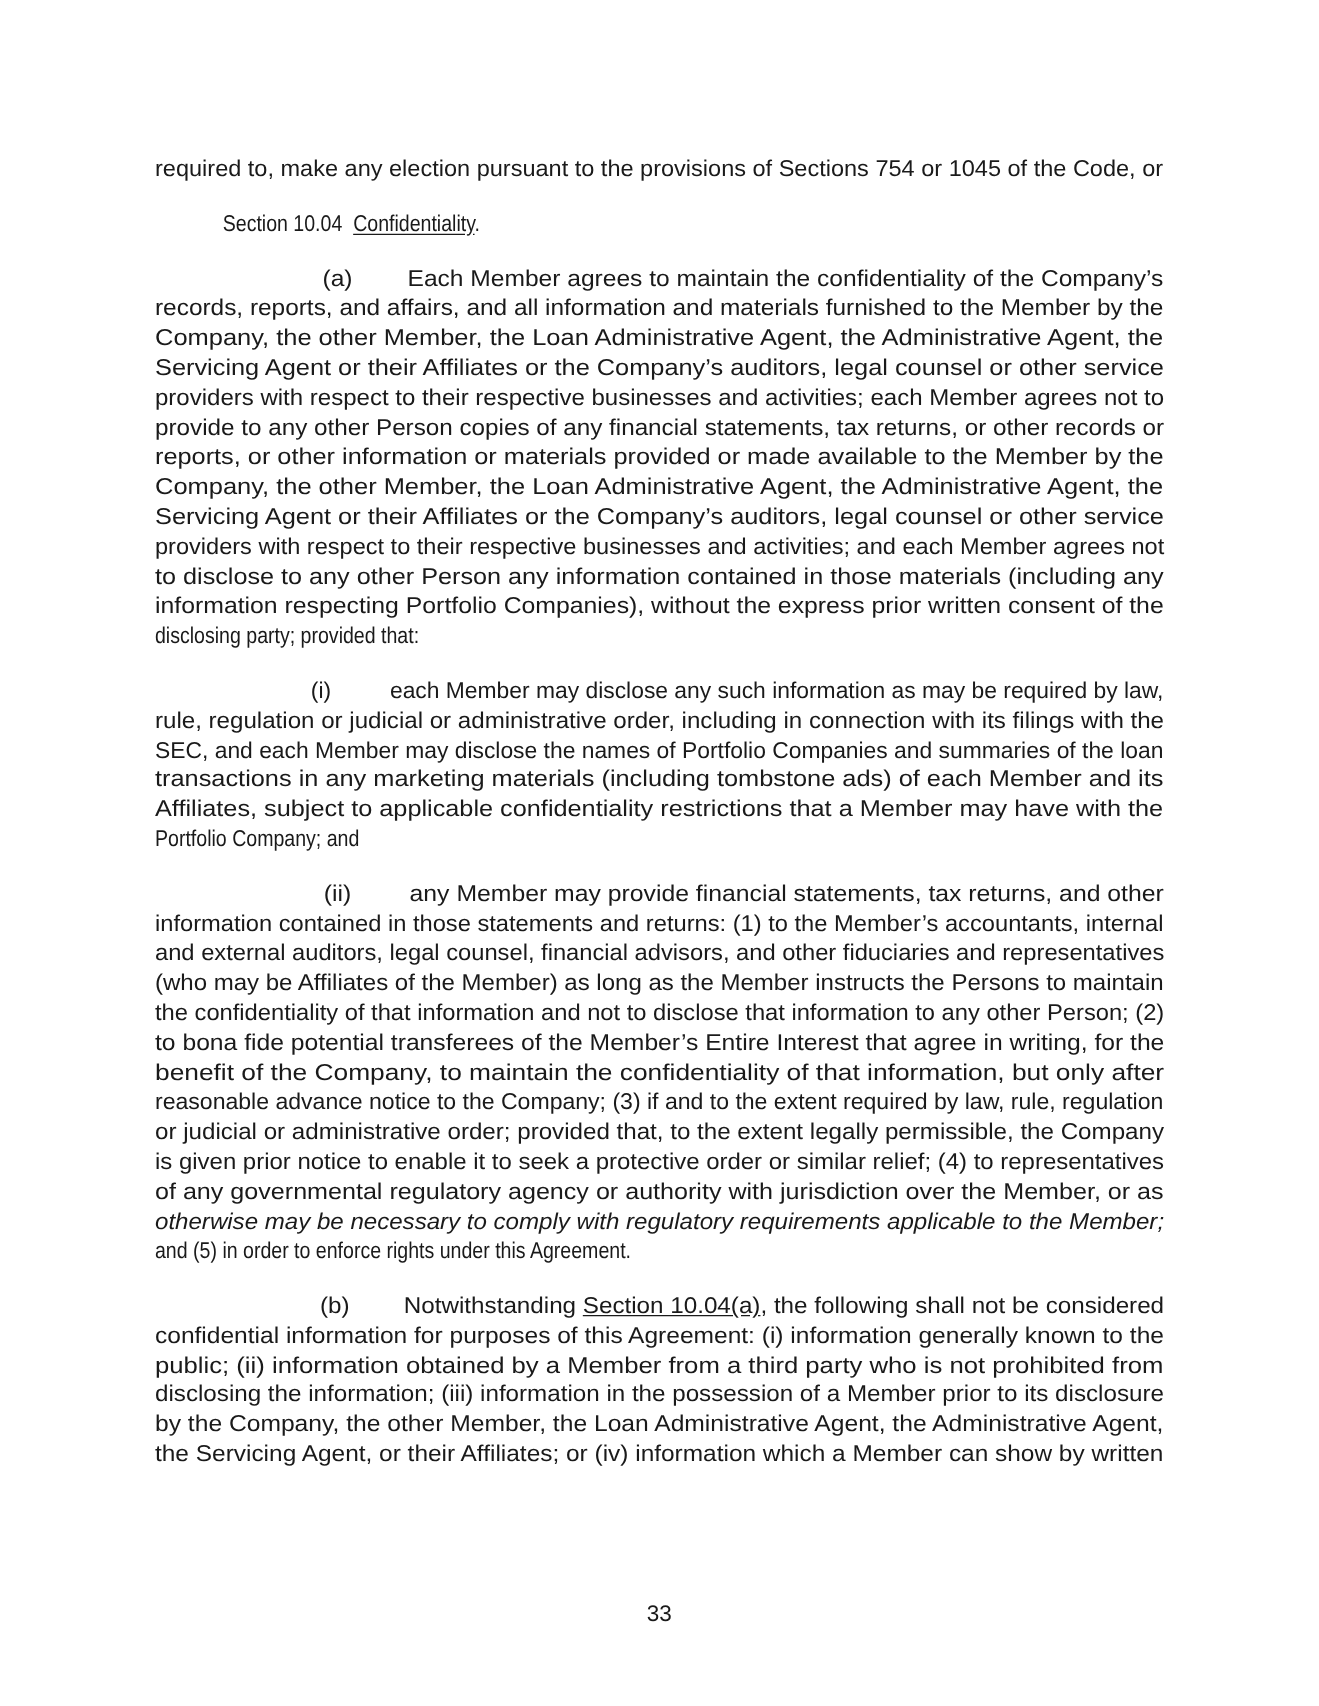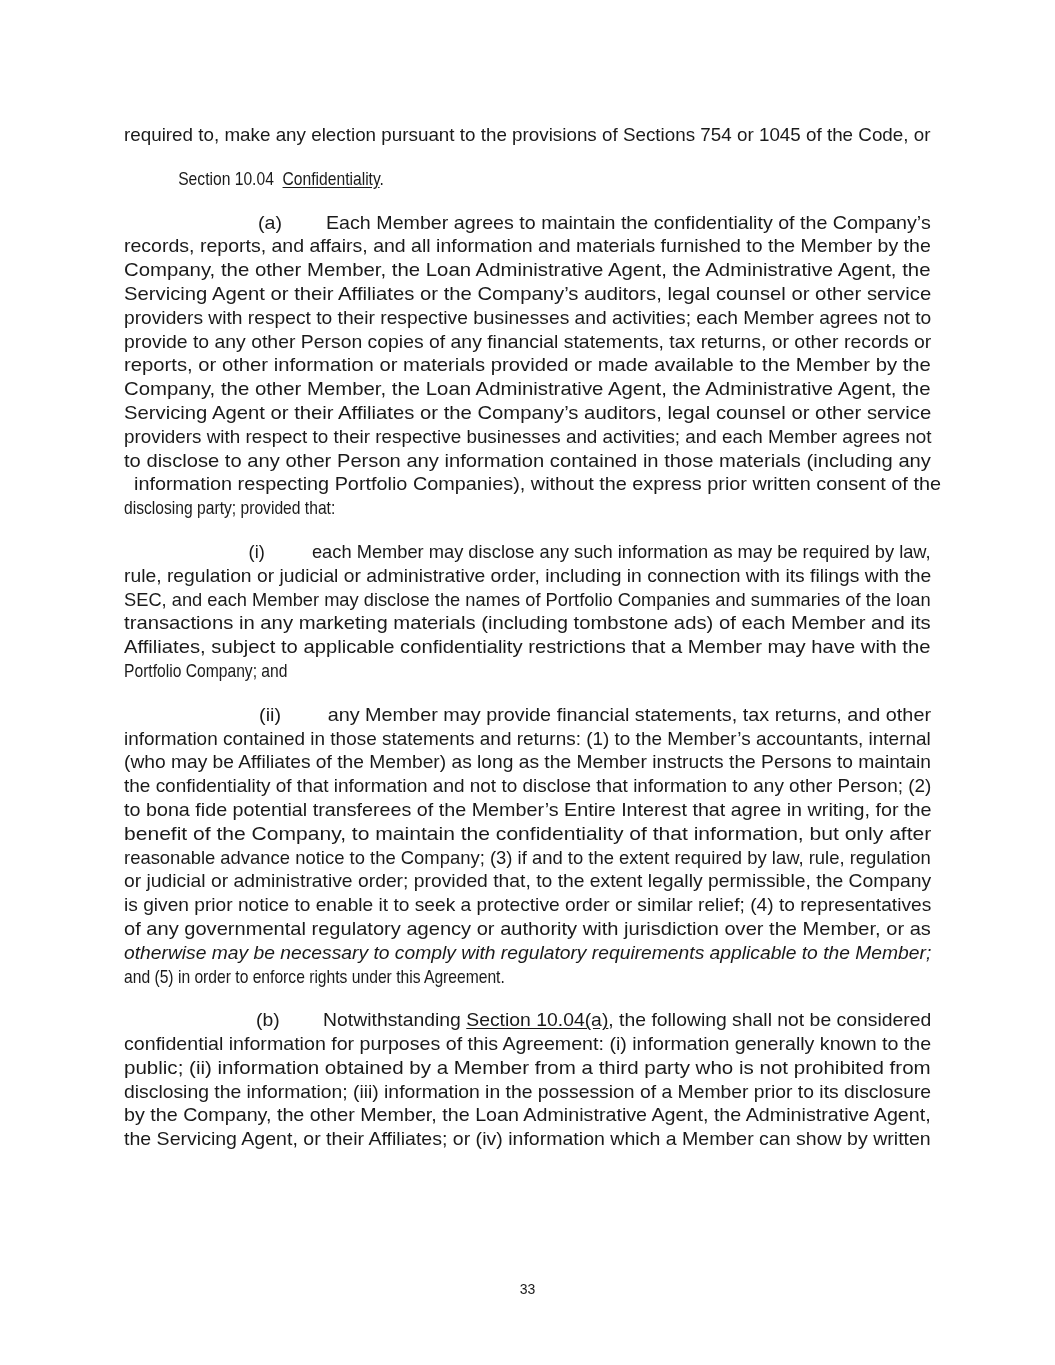--- a/index.html
+++ b/index.html
@@ -10,21 +10,21 @@
     font-size: 18.2px; color: #1a1a1a;
     line-height: 23.8px;
   }
   .para { margin: 0 0 20px 0; text-align: justify; }
   .line { display: block; white-space: nowrap; text-align: justify; text-align-last: justify; transform-origin: left top; }
   .line.last { text-align-last: left; }
   .label { display: inline-block; width: 63px; }
   u { text-decoration: underline; text-underline-offset: 2px; }
   .pagenum {
     position: absolute; left: 0; width: 1055px; top: 1281px; text-align: center;
-    font-family: "Liberation Sans", sans-serif; font-size: 14px; color: #1a1a1a;
+    font-family: "Liberation Sans", sans-serif; font-size: 18px; color: #1a1a1a;
   }
   .line > span.fit { display: inline-block; white-space: nowrap; }
 </style>
 </head>
 <body>
 
 <div class="page">
 
   <div class="para" style="margin-top:0;">
     <span class="line" style="width: 807px; height: 23.8px;"><span class="fit" style="transform-origin: left top; transform: scaleX(1.0346);">required to, make any election pursuant to the provisions of Sections 754 or 1045 of the Code, or</span></span>
@@ -39,36 +39,37 @@
   <span class="line" style="width: 807px; height: 23.8px;"><span class="fit" style="transform-origin: left top; transform: scaleX(1.0731);">records, reports, and affairs, and all information and materials furnished to the Member by the</span></span>
       <span class="line" style="width: 807px; height: 23.8px;"><span class="fit" style="transform-origin: left top; transform: scaleX(1.1193);">Company, the other Member, the Loan Administrative Agent, the Administrative Agent, the</span></span>
       <span class="line" style="width: 807px; height: 23.8px;"><span class="fit" style="transform-origin: left top; transform: scaleX(1.1146);">Servicing Agent or their Affiliates or the Company’s auditors, legal counsel or other service</span></span>
       <span class="line" style="width: 807px; height: 23.8px;"><span class="fit" style="transform-origin: left top; transform: scaleX(1.0563);">providers with respect to their respective businesses and activities; each Member agrees not to</span></span>
       <span class="line" style="width: 807px; height: 23.8px;"><span class="fit" style="transform-origin: left top; transform: scaleX(1.0661);">provide to any other Person copies of any financial statements, tax returns, or other records or</span></span>
       <span class="line" style="width: 807px; height: 23.8px;"><span class="fit" style="transform-origin: left top; transform: scaleX(1.1131);">reports, or other information or materials provided or made available to the Member by the</span></span>
       <span class="line" style="width: 807px; height: 23.8px;"><span class="fit" style="transform-origin: left top; transform: scaleX(1.1193);">Company, the other Member, the Loan Administrative Agent, the Administrative Agent, the</span></span>
       <span class="line" style="width: 807px; height: 23.8px;"><span class="fit" style="transform-origin: left top; transform: scaleX(1.1146);">Servicing Agent or their Affiliates or the Company’s auditors, legal counsel or other service</span></span>
       <span class="line" style="width: 807px; height: 23.8px;"><span class="fit" style="transform-origin: left top; transform: scaleX(1.0359);">providers with respect to their respective businesses and activities; and each Member agrees not</span></span>
       <span class="line" style="width: 807px; height: 23.8px;"><span class="fit" style="transform-origin: left top; transform: scaleX(1.1085);">to disclose to any other Person any information contained in those materials (including any</span></span>
-      <span class="line" style="width: 807px; height: 23.8px; margin-left: 10px;"><span class="fit" style="transform-origin: left top; transform: scaleX(1.0905);">information respecting Portfolio Companies), without the express prior written consent of the</span></span>
+      <span class="line" style="width: 807px; height: 23.8px;"><span class="fit" style="transform-origin: left top; transform: scaleX(1.0905);">information respecting Portfolio Companies), without the express prior written consent of the</span></span>
       <span class="line last" style="width: 807px; height: 23.8px;"><span class="fit" style="transform-origin: left top; transform: scaleX(0.86);">disclosing party; provided that:</span></span>
     </div>
 
   <div class="para" id="cl-i">
     <span class="line" style="width: 807px; height: 23.8px;"><span class="fit" style="transform-origin: left top; transform: scaleX(1.005);"><span style="display:inline-block;width:124px;"></span><span class="label">(i)</span><span>each Member may disclose any such information as may be required by law,</span></span></span>
   <span class="line" style="width: 807px; height: 23.8px;"><span class="fit" style="transform-origin: left top; transform: scaleX(1.0604);">rule, regulation or judicial or administrative order, including in connection with its filings with the</span></span>
       <span class="line" style="width: 807px; height: 23.8px;"><span class="fit" style="transform-origin: left top; transform: scaleX(1.005);">SEC, and each Member may disclose the names of Portfolio Companies and summaries of the loan</span></span>
       <span class="line" style="width: 807px; height: 23.8px;"><span class="fit" style="transform-origin: left top; transform: scaleX(1.1146);">transactions in any marketing materials (including tombstone ads) of each Member and its</span></span>
       <span class="line" style="width: 807px; height: 23.8px;"><span class="fit" style="transform-origin: left top; transform: scaleX(1.1116);">Affiliates, subject to applicable confidentiality restrictions that a Member may have with the</span></span>
       <span class="line last" style="width: 807px; height: 23.8px;"><span class="fit" style="transform-origin: left top; transform: scaleX(0.86);">Portfolio Company; and</span></span>
     </div>
 
   <div class="para" id="cl-ii">
     <span class="line" style="width: 807px; height: 23.8px;"><span class="fit" style="transform-origin: left top; transform: scaleX(1.0891);"><span style="display:inline-block;width:124px;"></span><span class="label">(ii)</span><span>any Member may provide financial statements, tax returns, and other</span></span></span>
   <span class="line" style="width: 807px; height: 23.8px;"><span class="fit" style="transform-origin: left top; transform: scaleX(1.0413);">information contained in those statements and returns: (1) to the Member’s accountants, internal</span></span>
+      <span class="line" style="width: 807px; height: 23.8px;"><span class="fit" style="transform-origin: left top; transform: scaleX(1.0426);">and external auditors, legal counsel, financial advisors, and other fiduciaries and representatives</span></span>
       <span class="line" style="width: 807px; height: 23.8px;"><span class="fit" style="transform-origin: left top; transform: scaleX(1.0563);">(who may be Affiliates of the Member) as long as the Member instructs the Persons to maintain</span></span>
       <span class="line" style="width: 807px; height: 23.8px;"><span class="fit" style="transform-origin: left top; transform: scaleX(1.0426);">the confidentiality of that information and not to disclose that information to any other Person; (2)</span></span>
       <span class="line" style="width: 807px; height: 23.8px;"><span class="fit" style="transform-origin: left top; transform: scaleX(1.0847);">to bona fide potential transferees of the Member’s Entire Interest that agree in writing, for the</span></span>
       <span class="line" style="width: 807px; height: 23.8px;"><span class="fit" style="transform-origin: left top; transform: scaleX(1.1578);">benefit of the Company, to maintain the confidentiality of that information, but only after</span></span>
       <span class="line" style="width: 807px; height: 23.8px;"><span class="fit" style="transform-origin: left top; transform: scaleX(1.0138);">reasonable advance notice to the Company; (3) if and to the extent required by law, rule, regulation</span></span>
       <span class="line" style="width: 807px; height: 23.8px;"><span class="fit" style="transform-origin: left top; transform: scaleX(1.0618);">or judicial or administrative order; provided that, to the extent legally permissible, the Company</span></span>
       <span class="line" style="width: 807px; height: 23.8px;"><span class="fit" style="transform-origin: left top; transform: scaleX(1.0535);">is given prior notice to enable it to seek a protective order or similar relief; (4) to representatives</span></span>
       <span class="line" style="width: 807px; height: 23.8px;"><span class="fit" style="transform-origin: left top; transform: scaleX(1.104);">of any governmental regulatory agency or authority with jurisdiction over the Member, or as</span></span>
       <span class="line" style="width: 807px; height: 23.8px; font-style: italic;"><span class="fit" style="transform-origin: left top; transform: scaleX(1.0591);">otherwise may be necessary to comply with regulatory requirements applicable to the Member;</span></span>
       <span class="line last" style="width: 807px; height: 23.8px;"><span class="fit" style="transform-origin: left top; transform: scaleX(0.86);">and (5) in order to enforce rights under this Agreement.</span></span>

